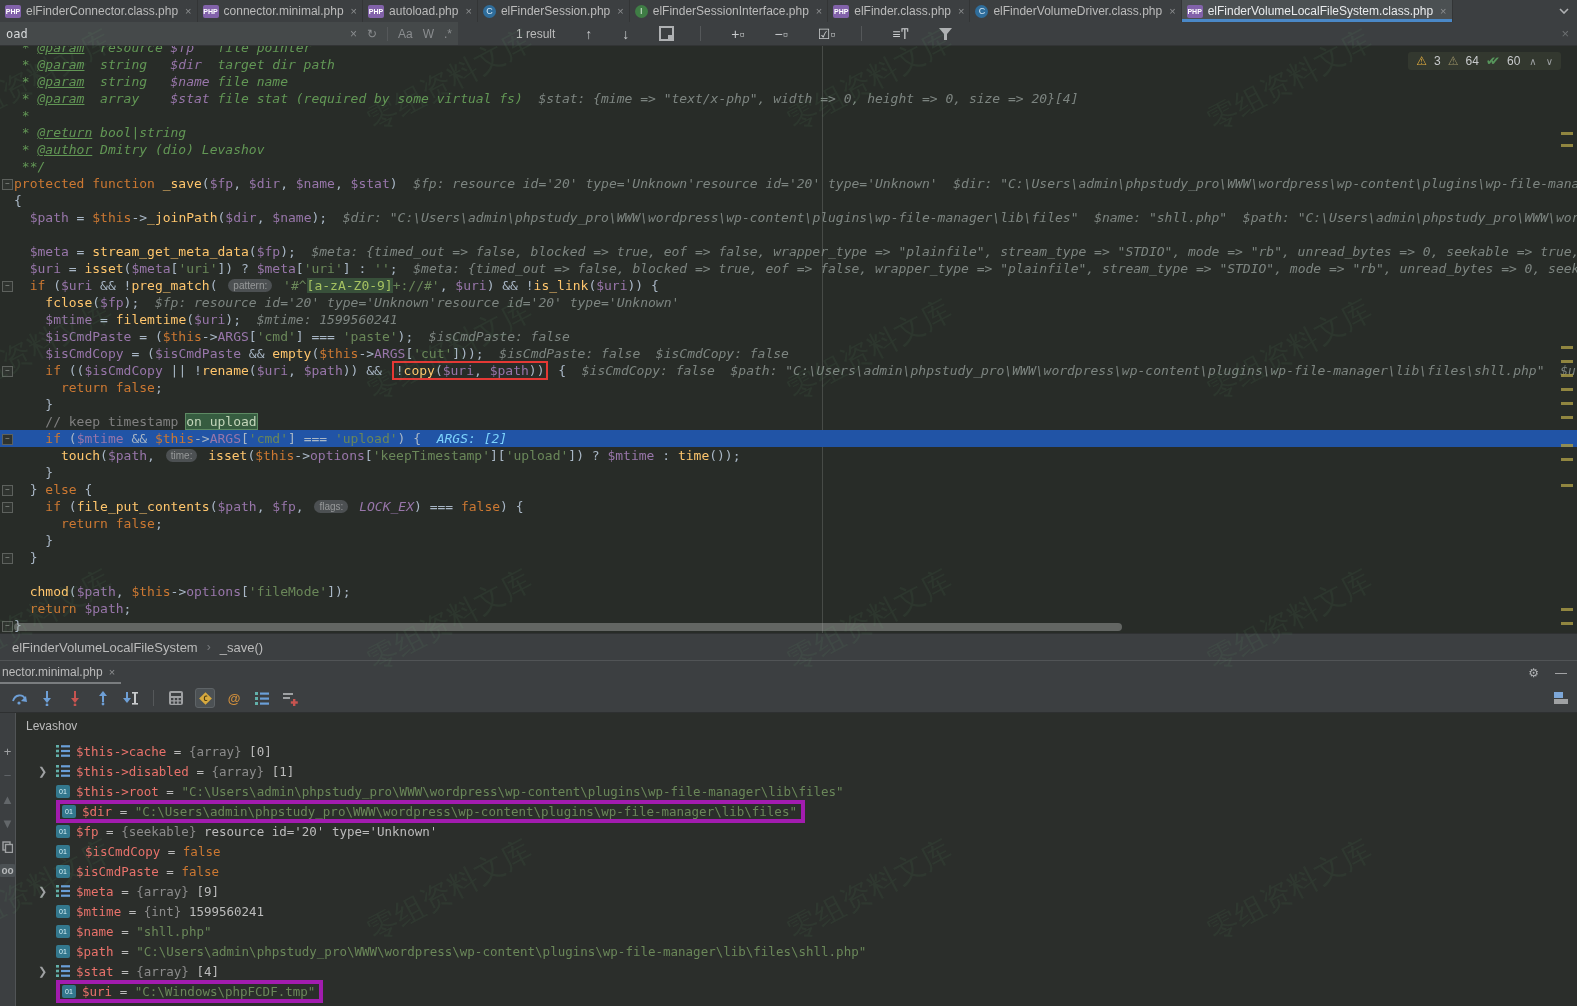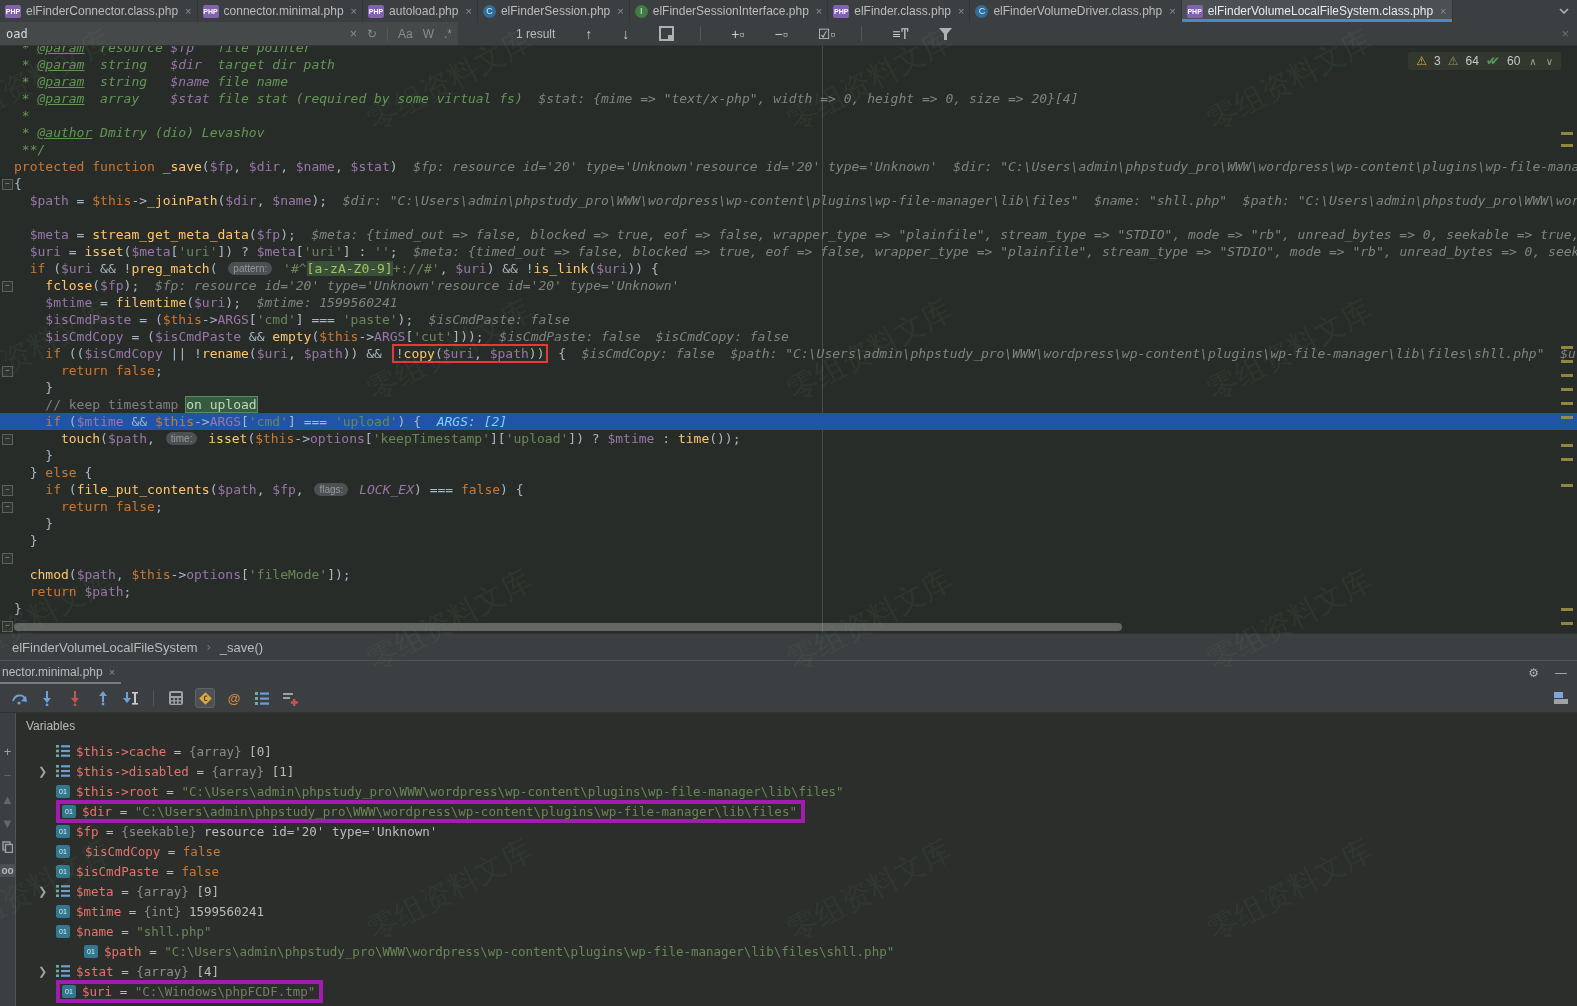--- a/index.html
+++ b/index.html
@@ -200,20 +200,21 @@
   </div>
 
   <div class="editor" id="editor">
     <div class="guide"></div>
     <div id="code">
         <div class="code-line"><span class="sg-c"> * </span><span class="sg-ct">@param</span><span class="sg-c">  resource </span><span class="sg-cv">$fp</span><span class="sg-c">   file pointer</span></div>
         <div class="code-line"><span class="sg-c"> * </span><span class="sg-ct">@param</span><span class="sg-c">  string   </span><span class="sg-cv">$dir</span><span class="sg-c">  target dir path</span></div>
         <div class="code-line"><span class="sg-c"> * </span><span class="sg-ct">@param</span><span class="sg-c">  string   </span><span class="sg-cv">$name</span><span class="sg-c"> file name</span></div>
         <div class="code-line"><span class="sg-c"> * </span><span class="sg-ct">@param</span><span class="sg-c">  array    </span><span class="sg-cv">$stat</span><span class="sg-c"> file stat (required by some virtual fs)</span><span class="sg-h">  $stat: {mime =&gt; "text/x-php", width =&gt; 0, height =&gt; 0, size =&gt; 20}[4]</span></div>
         <div class="code-line"><span class="sg-c"> *</span></div>
+        <div class="code-line"><span class="sg-c"> * </span><span class="sg-ct">@return</span><span class="sg-c"> bool|string</span></div>
         <div class="code-line"><span class="sg-c"> * </span><span class="sg-ct">@author</span><span class="sg-c"> Dmitry (dio) Levashov</span></div>
         <div class="code-line"><span class="sg-c"> **/</span></div>
         <div class="code-line"><span class="sg-k">protected function </span><span class="sg-f">_save</span><span class="sg-t">(</span><span class="sg-v">$fp</span><span class="sg-t">, </span><span class="sg-v">$dir</span><span class="sg-t">, </span><span class="sg-v">$name</span><span class="sg-t">, </span><span class="sg-v">$stat</span><span class="sg-t">)</span><span class="sg-h">  $fp: resource id='20' type='Unknown'resource id='20' type='Unknown'  $dir: "C:\Users\admin\phpstudy_pro\WWW\wordpress\wp-content\plugins\wp-file-manager\lib\files"  $name: "shll.php"</span></div>
         <div class="code-line"><span class="sg-t">{</span></div>
         <div class="code-line"><span class="sg-t">  </span><span class="sg-v">$path</span><span class="sg-t"> = </span><span class="sg-k">$this</span><span class="sg-t">-&gt;</span><span class="sg-f">_joinPath</span><span class="sg-t">(</span><span class="sg-v">$dir</span><span class="sg-t">, </span><span class="sg-v">$name</span><span class="sg-t">);</span><span class="sg-h">  $dir: "C:\Users\admin\phpstudy_pro\WWW\wordpress\wp-content\plugins\wp-file-manager\lib\files"  $name: "shll.php"  $path: "C:\Users\admin\phpstudy_pro\WWW\wordpress\wp-content\plugins\wp-file-manager\lib\files\shll.php"</span></div>
         <div class="code-line"></div>
         <div class="code-line"><span class="sg-t">  </span><span class="sg-v">$meta</span><span class="sg-t"> = </span><span class="sg-f">stream_get_meta_data</span><span class="sg-t">(</span><span class="sg-v">$fp</span><span class="sg-t">);</span><span class="sg-h">  $meta: {timed_out =&gt; false, blocked =&gt; true, eof =&gt; false, wrapper_type =&gt; "plainfile", stream_type =&gt; "STDIO", mode =&gt; "rb", unread_bytes =&gt; 0, seekable =&gt; true, uri =&gt; "C:\Windows\phpFCDF.tmp"}</span></div>
         <div class="code-line"><span class="sg-t">  </span><span class="sg-v">$uri</span><span class="sg-t"> = </span><span class="sg-f">isset</span><span class="sg-t">(</span><span class="sg-v">$meta</span><span class="sg-t">[</span><span class="sg-s">'uri'</span><span class="sg-t">]) ? </span><span class="sg-v">$meta</span><span class="sg-t">[</span><span class="sg-s">'uri'</span><span class="sg-t">] : </span><span class="sg-s">''</span><span class="sg-t">;</span><span class="sg-h">  $meta: {timed_out =&gt; false, blocked =&gt; true, eof =&gt; false, wrapper_type =&gt; "plainfile", stream_type =&gt; "STDIO", mode =&gt; "rb", unread_bytes =&gt; 0, seekable =&gt; true, uri =&gt;</span></div>
         <div class="code-line"><span class="sg-t">  </span><span class="sg-k">if</span><span class="sg-t"> (</span><span class="sg-v">$uri</span><span class="sg-t"> &amp;&amp; !</span><span class="sg-f">preg_match</span><span class="sg-t">( </span><span class="sg-b">pattern:</span><span class="sg-t"> </span><span class="sg-s">'#^</span><span class="sg-sr">[a-zA-Z0-9]</span><span class="sg-s">+://#'</span><span class="sg-t">, </span><span class="sg-v">$uri</span><span class="sg-t">) &amp;&amp; !</span><span class="sg-f">is_link</span><span class="sg-t">(</span><span class="sg-v">$uri</span><span class="sg-t">)) {</span></div>
         <div class="code-line"><span class="sg-t">    </span><span class="sg-f">fclose</span><span class="sg-t">(</span><span class="sg-v">$fp</span><span class="sg-t">);</span><span class="sg-h">  $fp: resource id='20' type='Unknown'resource id='20' type='Unknown'</span></div>
@@ -380,21 +381,21 @@
       <span class="ds-ic ds-dim">▼</span>
       <span class="ds-ic">
         <svg width="11" height="12" viewBox="0 0 11 12">
             <rect x="1" y="1" width="7" height="8" fill="none" stroke="#9fa1a3" stroke-width="1.4"></rect>
             <rect x="3.5" y="3.5" width="7" height="8" fill="#3c3f41" stroke="#9fa1a3" stroke-width="1.4"></rect>
           </svg>
       </span>
       <span class="ds-oo">oo</span>
     </div>
     <div class="dmain">
-      <div class="vars-label">Variables</div>
+      <div class="vars-label">Levashov</div>
       <div id="vars">
           <div class="vrow"><span style="display: inline-flex; align-items: center; gap: 6px;"><span class="vic-arr"><svg width="14" height="14" viewBox="0 0 14 14">
                   <rect x="0" y="1" width="3" height="2.6" fill="#62b0aa"></rect>
                   <rect x="0" y="5.7" width="3" height="2.6" fill="#62b0aa"></rect>
                   <rect x="0" y="10.4" width="3" height="2.6" fill="#62b0aa"></rect>
                   <rect x="5" y="1.2" width="9" height="2.2" fill="#6a9fd8"></rect>
                   <rect x="5" y="5.9" width="9" height="2.2" fill="#6a9fd8"></rect>
                   <rect x="5" y="10.6" width="9" height="2.2" fill="#6a9fd8"></rect>
                 </svg></span><span><span class="vname">$this-&gt;cache</span><span class="veq"> = </span><span class="vv-g">{array} </span><span class="vv-w">[0]</span></span></span></div>
           <div class="vrow"><span class="chev">❯</span><span style="display: inline-flex; align-items: center; gap: 6px;"><span class="vic-arr"><svg width="14" height="14" viewBox="0 0 14 14">
@@ -413,21 +414,21 @@
           <div class="vrow"><span class="chev">❯</span><span style="display: inline-flex; align-items: center; gap: 6px;"><span class="vic-arr"><svg width="14" height="14" viewBox="0 0 14 14">
                   <rect x="0" y="1" width="3" height="2.6" fill="#62b0aa"></rect>
                   <rect x="0" y="5.7" width="3" height="2.6" fill="#62b0aa"></rect>
                   <rect x="0" y="10.4" width="3" height="2.6" fill="#62b0aa"></rect>
                   <rect x="5" y="1.2" width="9" height="2.2" fill="#6a9fd8"></rect>
                   <rect x="5" y="5.9" width="9" height="2.2" fill="#6a9fd8"></rect>
                   <rect x="5" y="10.6" width="9" height="2.2" fill="#6a9fd8"></rect>
                 </svg></span><span><span class="vname">$meta</span><span class="veq"> = </span><span class="vv-g">{array} </span><span class="vv-w">[9]</span></span></span></div>
           <div class="vrow"><span style="display: inline-flex; align-items: center; gap: 6px;"><span class="vic-prim">01</span><span><span class="vname">$mtime</span><span class="veq"> = </span><span class="vv-g">{int} </span><span class="vv-w">1599560241</span></span></span></div>
           <div class="vrow"><span style="display: inline-flex; align-items: center; gap: 6px;"><span class="vic-prim">01</span><span><span class="vname">$name</span><span class="veq"> = </span><span class="vv-s">"shll.php"</span></span></span></div>
-          <div class="vrow"><span style="display: inline-flex; align-items: center; gap: 6px; margin-left: 28px;"><span class="vic-prim">01</span><span><span class="vname">$path</span><span class="veq"> = </span><span class="vv-s">"C:\Users\admin\phpstudy_pro\WWW\wordpress\wp-content\plugins\wp-file-manager\lib\files\shll.php"</span></span></span></div>
+          <div class="vrow"><span style="display: inline-flex; align-items: center; gap: 6px;"><span class="vic-prim">01</span><span><span class="vname">$path</span><span class="veq"> = </span><span class="vv-s">"C:\Users\admin\phpstudy_pro\WWW\wordpress\wp-content\plugins\wp-file-manager\lib\files\shll.php"</span></span></span></div>
           <div class="vrow"><span class="chev">❯</span><span style="display: inline-flex; align-items: center; gap: 6px;"><span class="vic-arr"><svg width="14" height="14" viewBox="0 0 14 14">
                   <rect x="0" y="1" width="3" height="2.6" fill="#62b0aa"></rect>
                   <rect x="0" y="5.7" width="3" height="2.6" fill="#62b0aa"></rect>
                   <rect x="0" y="10.4" width="3" height="2.6" fill="#62b0aa"></rect>
                   <rect x="5" y="1.2" width="9" height="2.2" fill="#6a9fd8"></rect>
                   <rect x="5" y="5.9" width="9" height="2.2" fill="#6a9fd8"></rect>
                   <rect x="5" y="10.6" width="9" height="2.2" fill="#6a9fd8"></rect>
                 </svg></span><span><span class="vname">$stat</span><span class="veq"> = </span><span class="vv-g">{array} </span><span class="vv-w">[4]</span></span></span></div>
           <div class="vrow"><span class="vbox" style="display: inline-flex; align-items: center; gap: 6px;"><span class="vic-prim">01</span><span><span class="vname">$uri</span><span class="veq"> = </span><span class="vv-s">"C:\Windows\phpFCDF.tmp"</span></span></span></div>
         </div>

